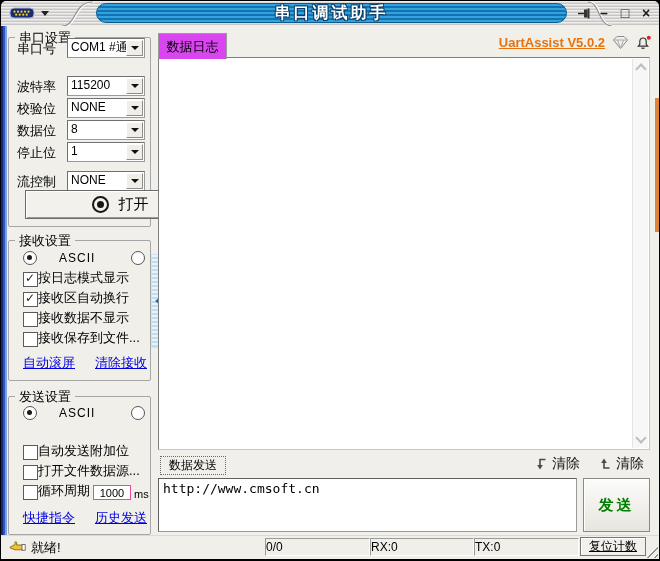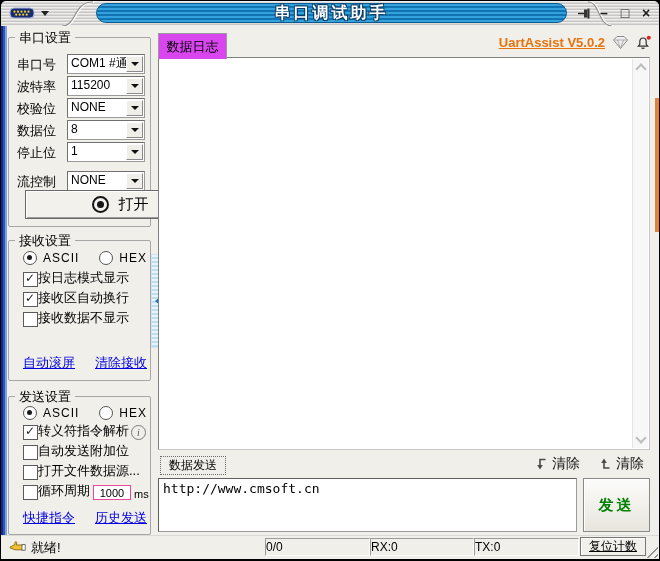--- a/index.html
+++ b/index.html
@@ -41,21 +41,21 @@
   .carrow{position:absolute;right:1px;top:1px;bottom:1px;width:15px;background:#EFEEE9;
     border:1px solid;border-color:#FFF #8c8c8c #8c8c8c #FFF;display:flex;align-items:center;justify-content:center;cursor:pointer;}
   .carrow i{width:0;height:0;border:4px solid transparent;border-top:4px solid #111;margin-top:4px;}
 
   .open-btn{position:absolute;left:16px;top:152px;width:114px;height:27px;background:#F2F1EC;
     border:1px solid #6a6a6a;box-shadow:inset 1px 1px 0 #fff,inset -1px -1px 0 #9a9a9a;
     display:flex;align-items:center;justify-content:center;gap:10px;font-size:15px;cursor:pointer;padding-left:37px;}
   .open-dot{width:13px;height:13px;border:2px solid #161616;border-radius:50%;position:relative;}
   .open-dot::after{content:"";position:absolute;left:3px;top:3px;width:7px;height:7px;border-radius:50%;background:#161616;}
 
-  .radiorow{position:absolute;left:14px;height:14px;display:flex;align-items:center;gap:6px;font-size:12px;}
+  .radiorow{position:absolute;left:14px;height:14px;display:flex;align-items:center;gap:22px;font-size:12px;}
   .radio{width:12px;height:12px;border:1px solid #555;border-radius:50%;background:#fff;position:relative;}
   .radio.on::after{content:"";position:absolute;left:3px;top:3px;width:5px;height:5px;border-radius:50%;background:#1a1a1a;}
   .rlabel{margin-right:14px;letter-spacing:1px;}
 
   .cbrow{position:absolute;left:14px;height:15px;display:flex;align-items:flex-end;gap:0;cursor:pointer;}
   .cb{width:13px;height:13px;border:1px solid #5a5a5a;background:#fff;position:relative;flex:0 0 13px;}
   .cb.on::after{content:"✓";position:absolute;left:1px;top:-2px;font-size:12px;font-weight:bold;color:#1a1a1a;}
   .cblabel{font-size:13px;color:#000;white-space:nowrap;}
 
   .linkrow{position:absolute;left:14px;font-size:13px;display:flex;gap:20px;align-items:flex-end;}
@@ -163,21 +163,21 @@
       <span>□</span>
       <span>×</span>
     </div>
   </div>
 
   <div class="body">
     <div class="left-edge"></div>
 
     <div class="group" style="top:11px;height:188px;">
       <span class="legend">串口设置</span>
-      <div class="srow" style="top:16px">
+      <div class="srow" style="top:0">
         <span class="flabel">串口号</span>
         <div class="combo">
           <span class="cval">COM1 #通信</span>
           <span class="carrow">
               <i></i>
             </span>
         </div>
       </div>
       <div class="srow" style="top:38px">
         <span class="flabel">波特率</span>
@@ -243,39 +243,38 @@
         <span class="cblabel">按日志模式显示</span>
       </label>
       <label class="cbrow" style="top:51px">
         <span class="cb on"></span>
         <span class="cblabel">接收区自动换行</span>
       </label>
       <label class="cbrow" style="top:71px">
         <span class="cb"></span>
         <span class="cblabel">接收数据不显示</span>
       </label>
+      <label class="cbrow" style="top:91px">
+        <span class="cb"></span>
+        <span class="cblabel">接收保存到文件...</span>
+      </label>
       <div class="linkrow" style="top:113px">
         <a class="blink">自动滚屏</a>
         <a class="blink">清除接收</a>
       </div>
     </div>
 
     <div class="group" style="top:370px;height:137px;">
       <span class="legend">发送设置</span>
       <div class="radiorow" style="top:9px">
         <span class="radio on"></span>
         <span class="rlabel">ASCII</span>
         <span class="radio"></span>
         <span class="rlabel">HEX</span>
       </div>
-      <label class="cbrow" style="top:28px">
-        <span class="cb on"></span>
-        <span class="cblabel">转义符指令解析</span>
-        <span class="info-i">i</span>
-      </label>
       <label class="cbrow" style="top:48px">
         <span class="cb"></span>
         <span class="cblabel">自动发送附加位</span>
       </label>
       <label class="cbrow" style="top:68px">
         <span class="cb"></span>
         <span class="cblabel">打开文件数据源...</span>
       </label>
       <label class="cbrow" style="top:88px">
         <span class="cb"></span>

